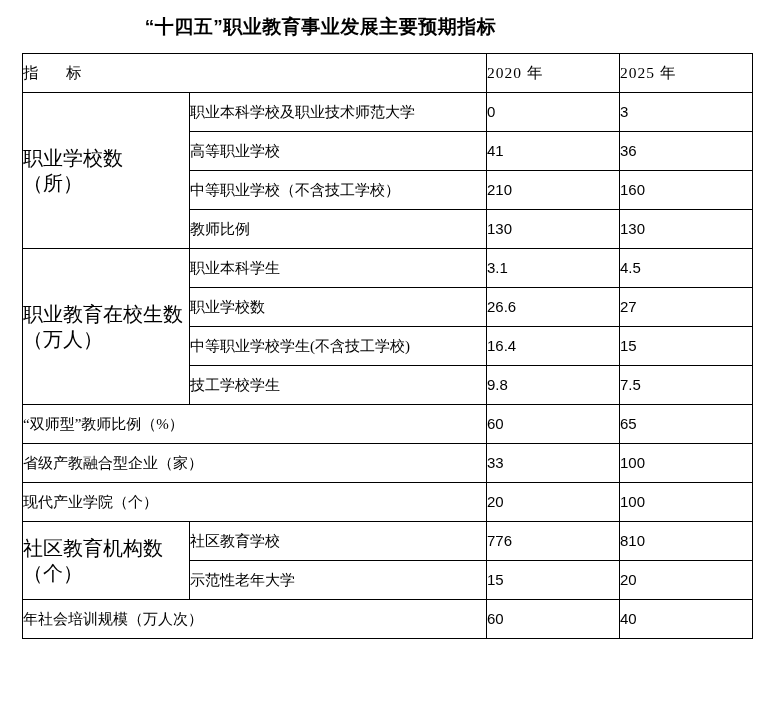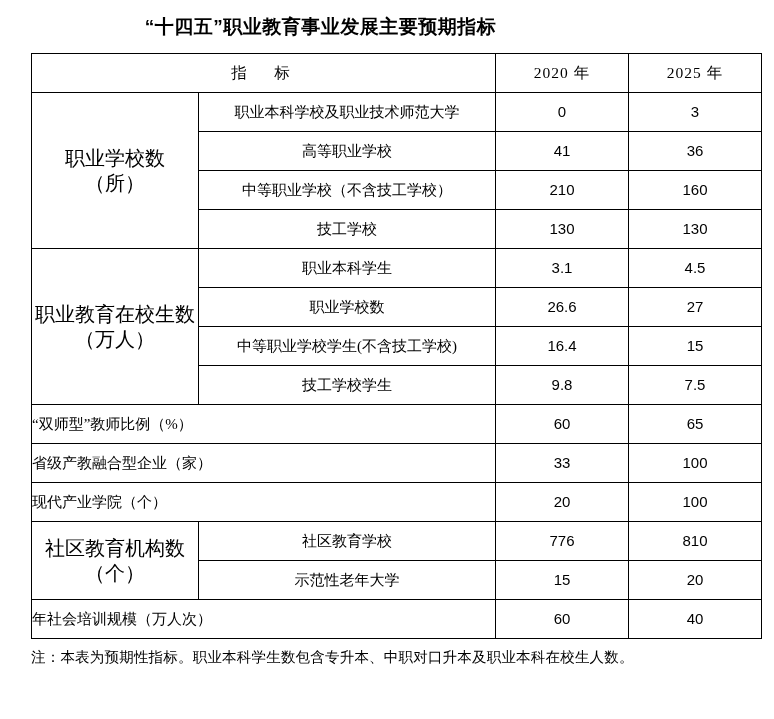--- a/index.html
+++ b/index.html
@@ -12,41 +12,40 @@
     height: 719px;
     font-family: "Liberation Serif", "DejaVu Serif", serif;
     color: #000000;
     -webkit-font-smoothing: antialiased;
   }
   .page {
     position: relative;
     width: 641px;
     height: 719px;
     box-sizing: border-box;
-    padding: 0 31px;
+    padding: 0 22px;
   }
   .doc-title {
     text-align: center;
     font-size: 19px;
     font-weight: bold;
     letter-spacing: 0.5px;
     padding-top: 14px;
     padding-bottom: 13px;
     font-family: "Liberation Sans", "DejaVu Sans", sans-serif;
   }
   table.metrics {
     width: 730px;
     border-collapse: collapse;
     table-layout: fixed;
     font-size: 15px;
   }
   table.metrics td, table.metrics th {
     border: 1px solid #000000;
     padding: 0;
-    text-align: center;
     vertical-align: middle;
     font-weight: normal;
     height: 38px;
     line-height: 1.25;
   }
   .col-group  { width: 167px; }
   .col-item   { width: 297px; }
   .col-y2020  { width: 133px; }
   .col-y2025  { width: 133px; }
 
@@ -125,21 +124,21 @@
         <td class="item-cell">高等职业学校</td>
         <td class="num-cell">41</td>
         <td class="num-cell">36</td>
       </tr>
       <tr>
         <td class="item-cell">中等职业学校（不含技工学校）</td>
         <td class="num-cell">210</td>
         <td class="num-cell">160</td>
       </tr>
       <tr>
-        <td class="item-cell">技工学校</td>
+        <td class="item-cell">教师比例</td>
         <td class="num-cell">130</td>
         <td class="num-cell">130</td>
       </tr>
 
       <tr>
         <td rowspan="4" class="group-cell">
           <span>职业教育在校生数</span>
           <span class="line2">（万人）</span>
         </td>
         <td class="item-cell">职业本科学生</td>
@@ -195,15 +194,14 @@
 
       <tr>
         <td colspan="2" class="item-cell center">年社会培训规模（万人次）</td>
         <td class="num-cell">60</td>
         <td class="num-cell">40</td>
       </tr>
 
     </tbody>
   </table>
 
-  <div class="note">注：本表为预期性指标。职业本科学生数包含专升本、中职对口升本及职业本科在校生人数。</div>
 
 </div>
 
 </body></html>

